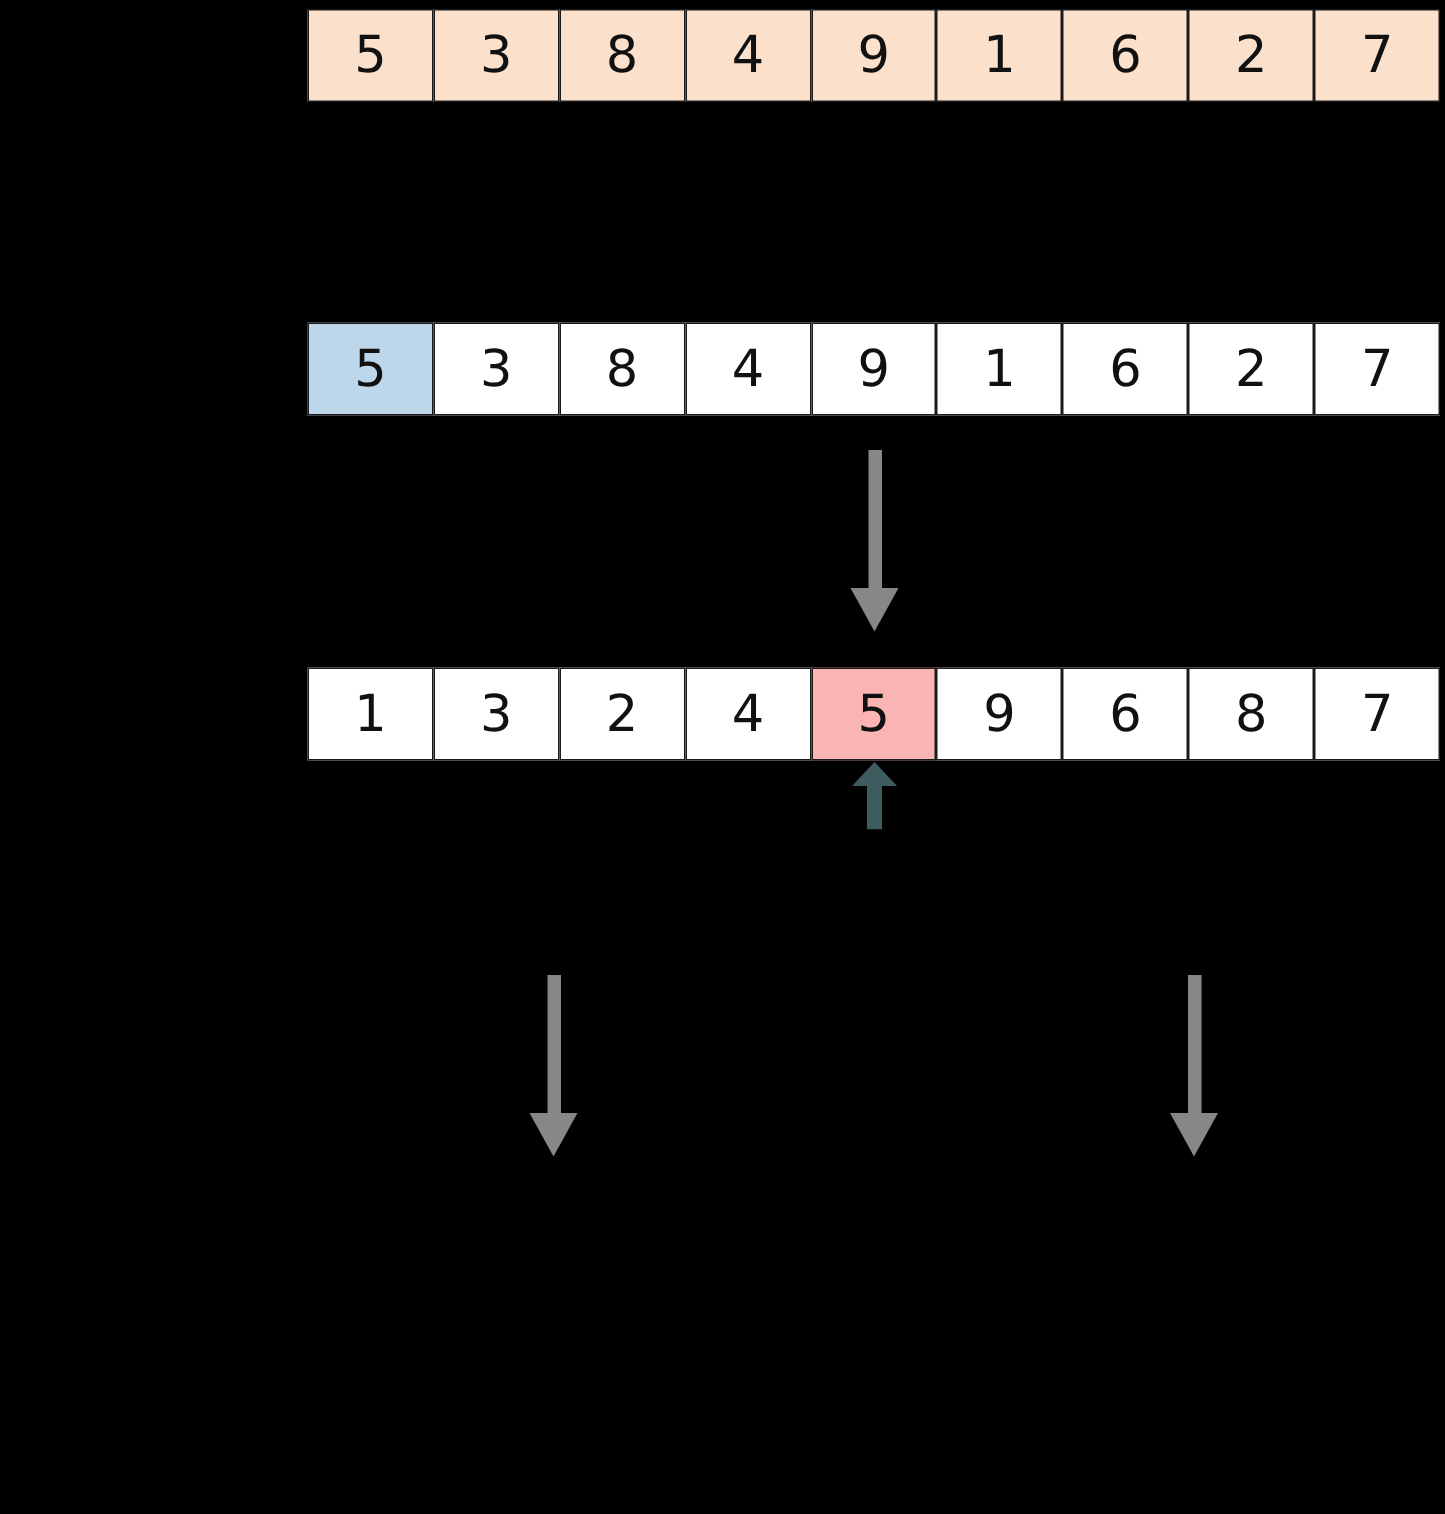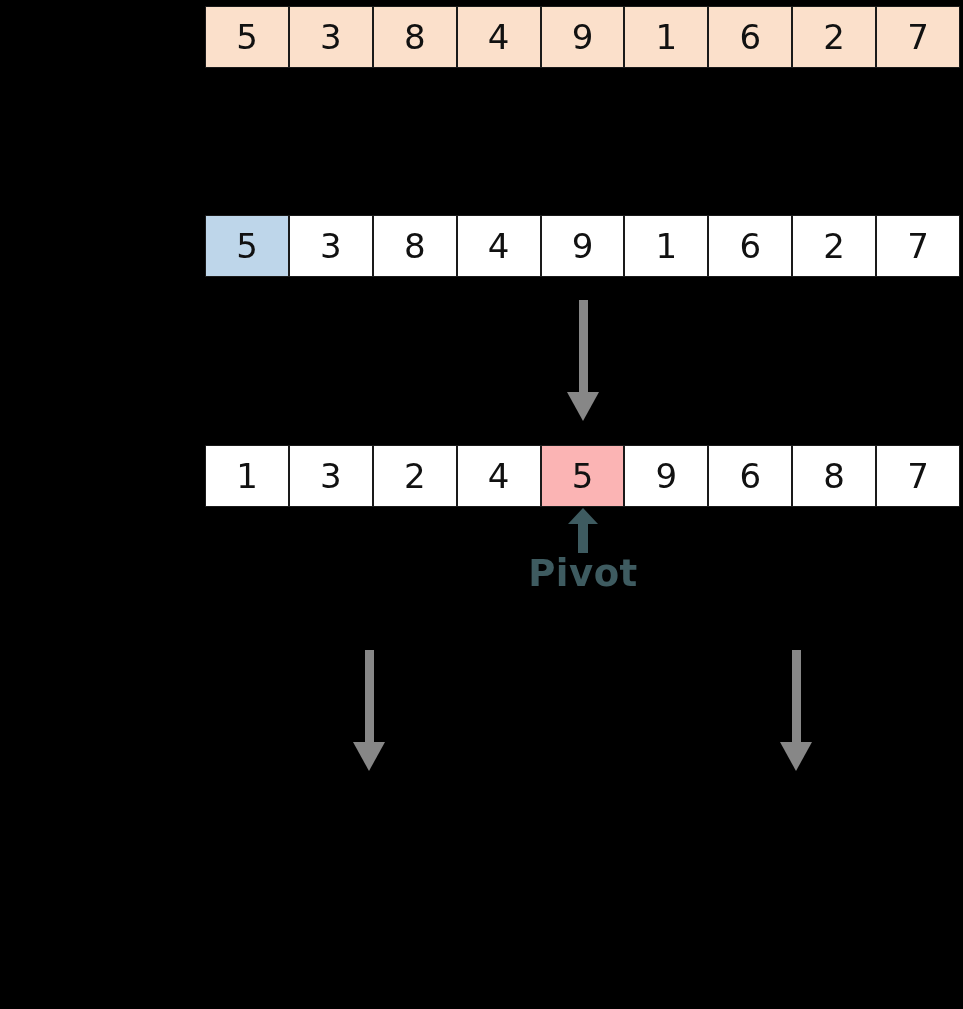--- a/index.html
+++ b/index.html
@@ -130,21 +130,20 @@
     <div class="cell plain">7</div>
   </div>
 
   <div class="arrow arrow-up-pivot">
     <svg width="32" height="46" viewBox="0 0 32 46">
       <rect x="11" y="14" width="10" height="32" fill="#3e5b60"></rect>
       <polygon points="16,1 31,17 1,17" fill="#3e5b60"></polygon>
     </svg>
   </div>
 
-  <div class="pivot-label">Pivot</div>
 
   <div class="arrow arrow-down-left">
     <svg width="48" height="122" viewBox="0 0 48 122">
       <rect x="20" y="0" width="9" height="94" fill="#878787"></rect>
       <polygon points="8,92 40,92 24,121" fill="#878787"></polygon>
     </svg>
   </div>
 
   <div class="arrow arrow-down-right">
     <svg width="48" height="122" viewBox="0 0 48 122">

